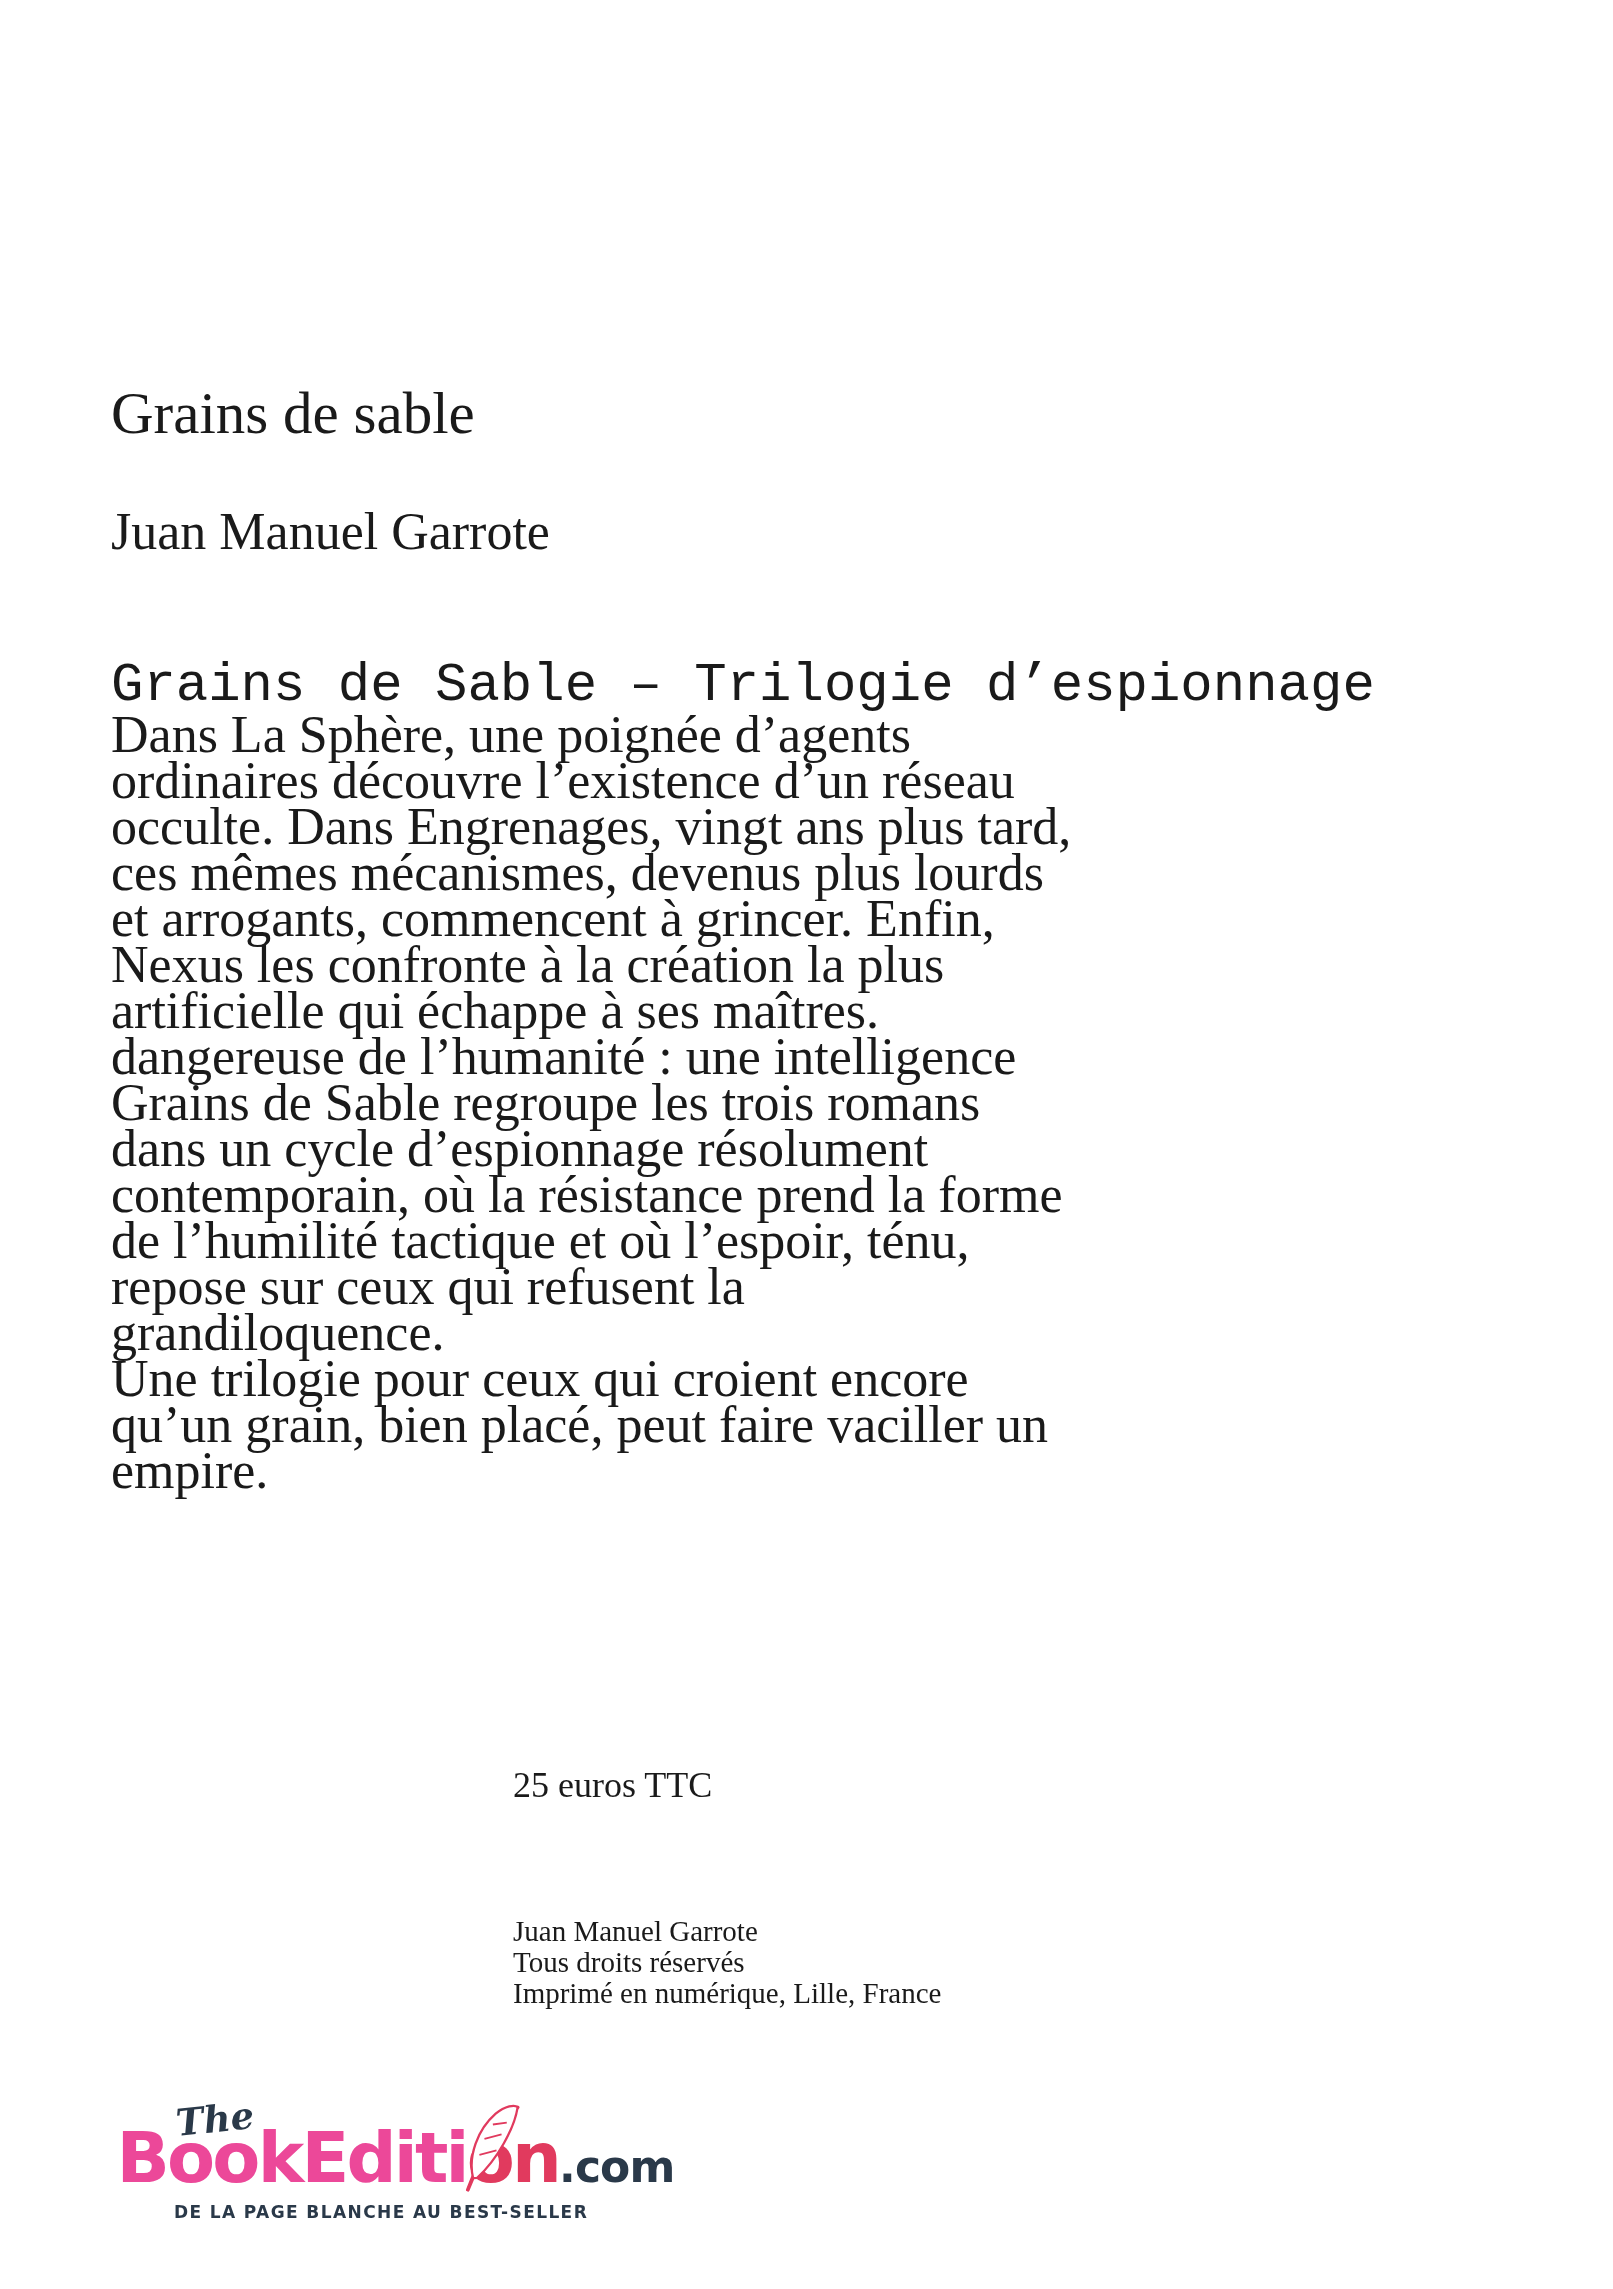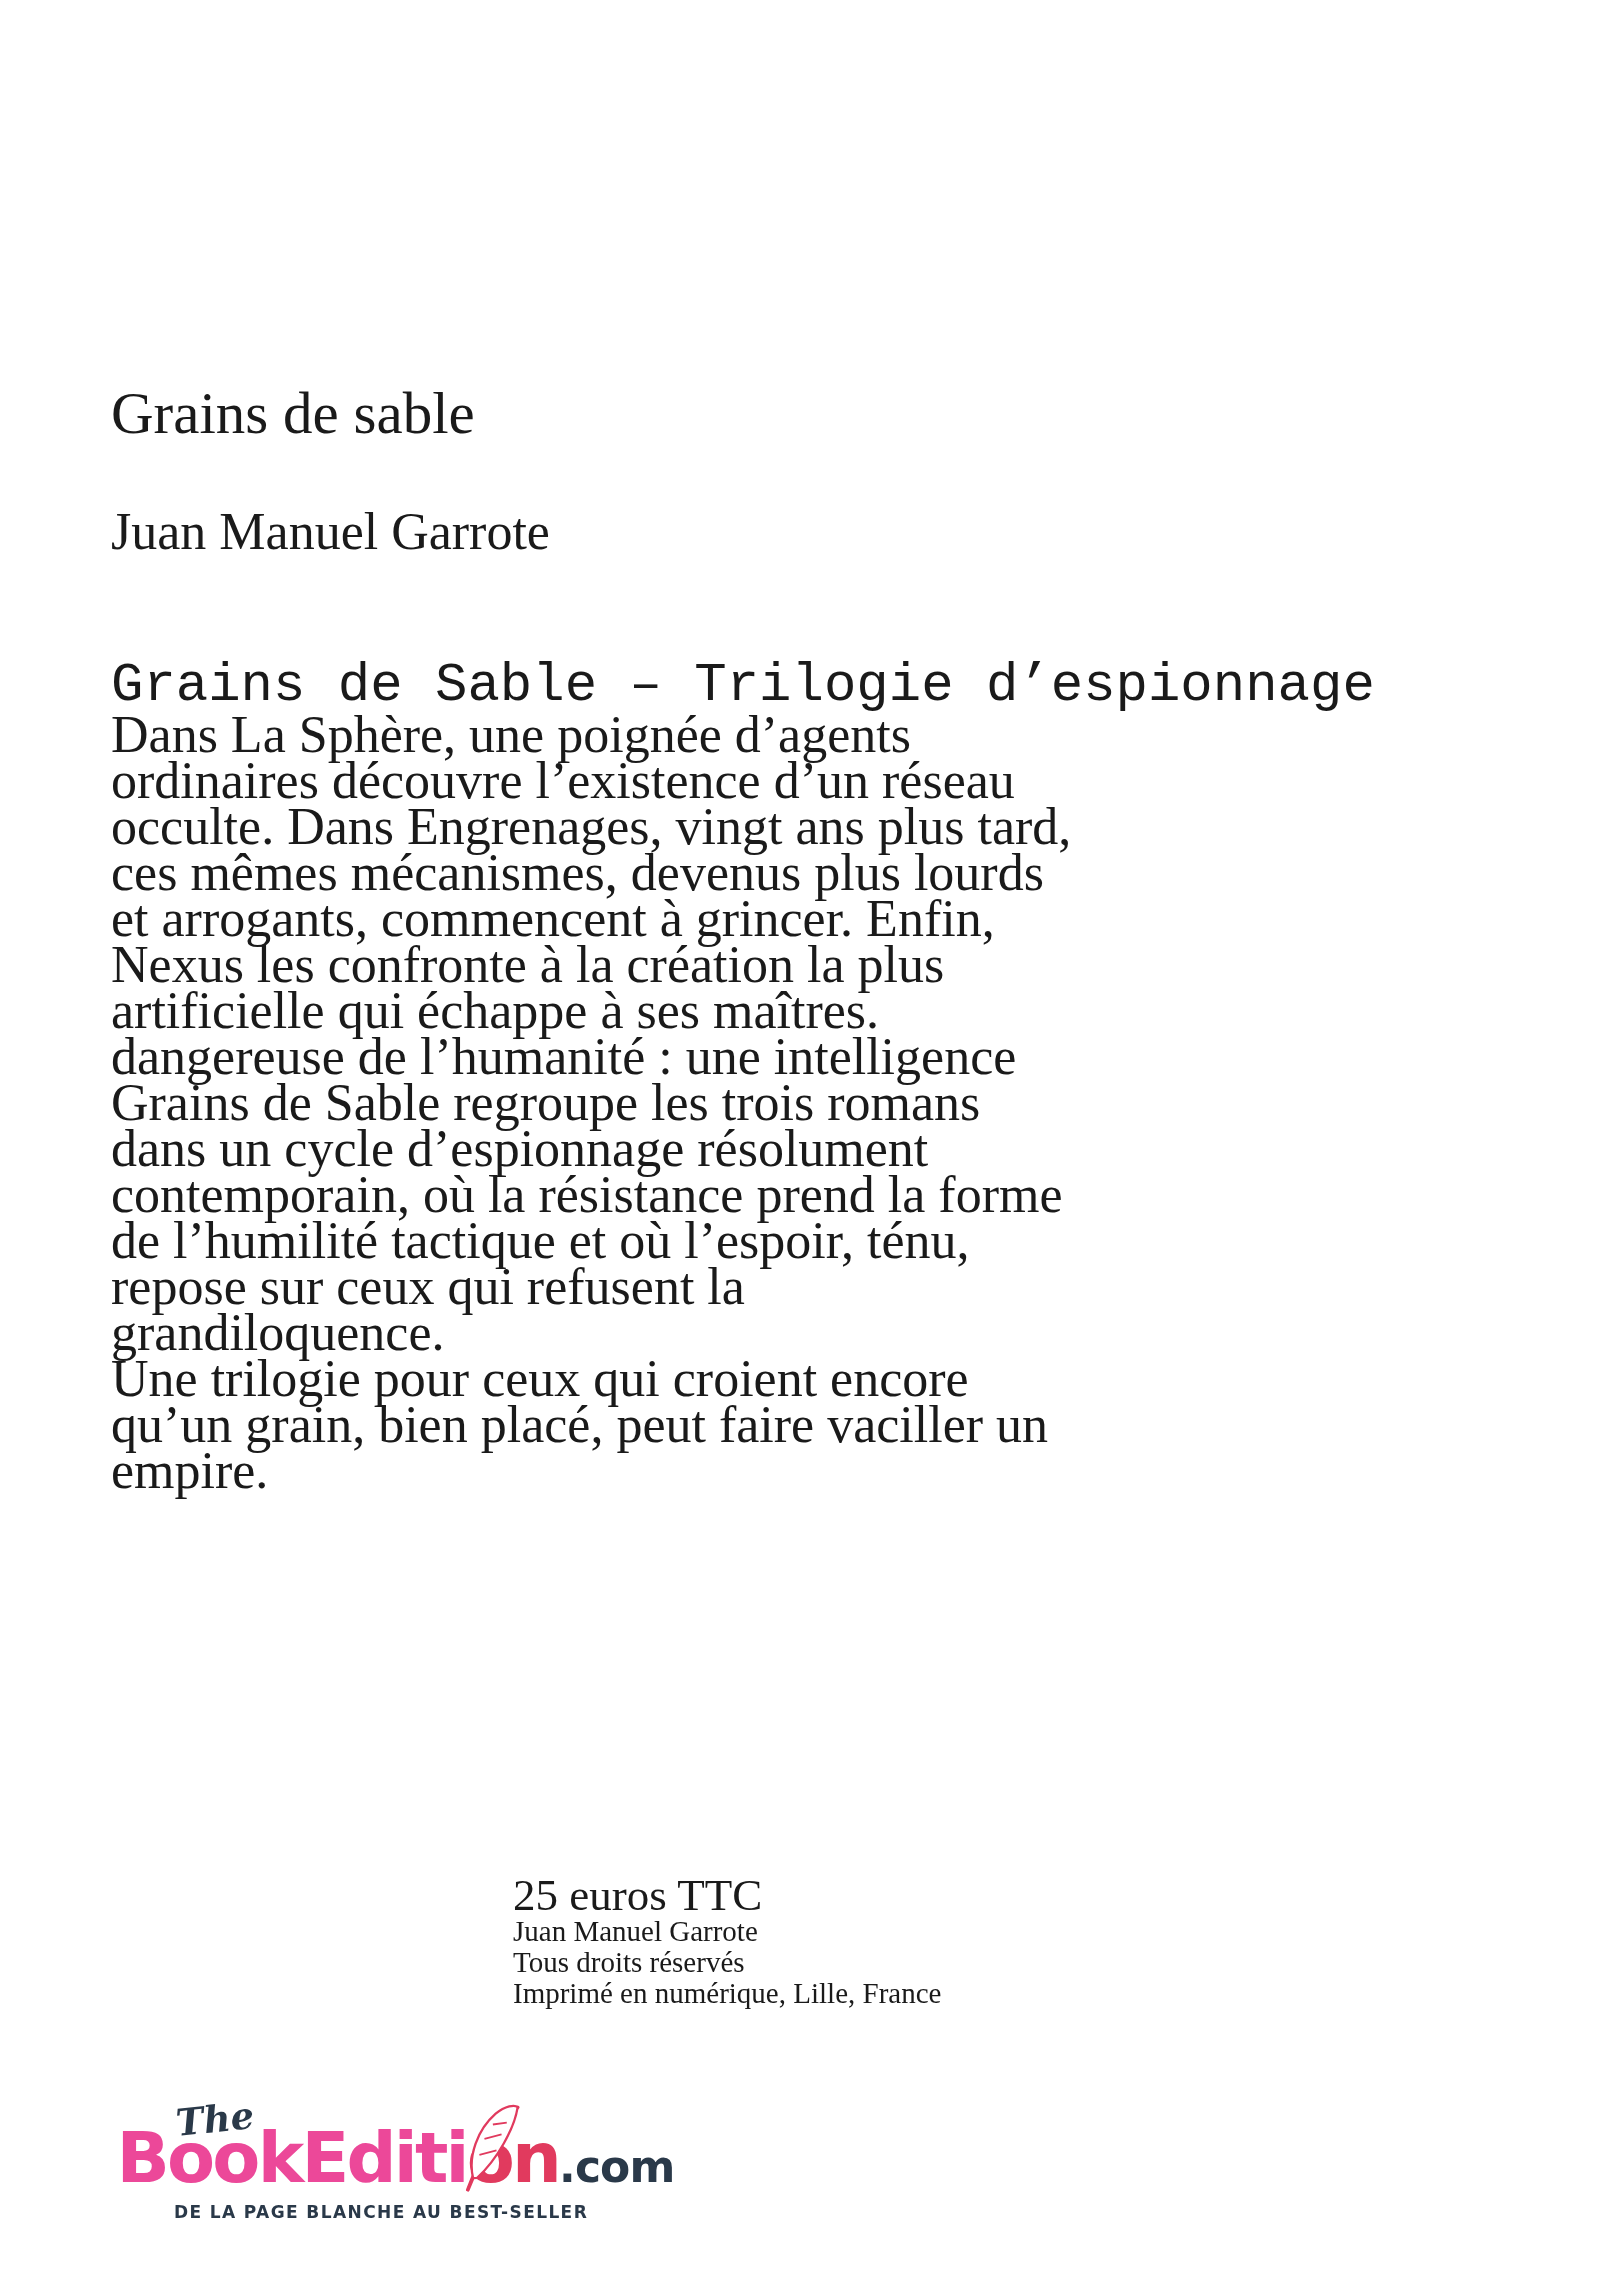--- a/index.html
+++ b/index.html
@@ -29,22 +29,22 @@
     font-size:54px; line-height:54px;
     white-space:nowrap;
     font-family:Liberation Mono, monospace;
   }
   .book-body{
     left:111px; top:712px;
     font-size:52px; line-height:46px;
   }
   .body-line{white-space:nowrap;}
   .price-line{
-    left:513px; top:1874px;
-    font-size:45px; line-height:42px;
+    left:513px; top:1764px;
+    font-size:36px; line-height:42px;
     white-space:nowrap;
     text-align:center;
   }
   .imprint{
     left:513px; top:1916px;
     font-size:29px; line-height:31px;
   }
   .imprint .body-line{white-space:nowrap;}
   
   .logo{

